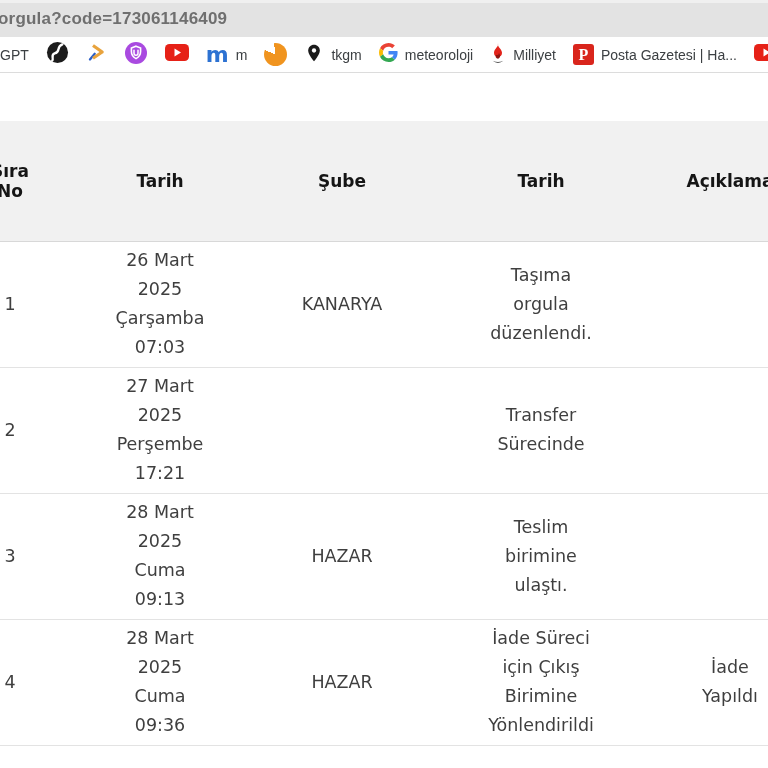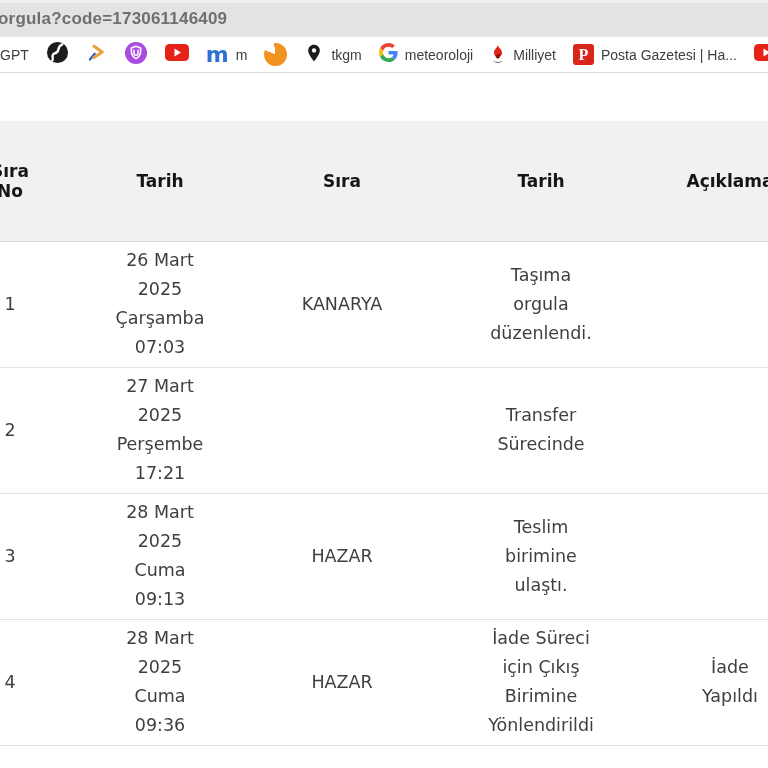--- a/index.html
+++ b/index.html
@@ -165,21 +165,21 @@
       <col style="width:70px">
         <col style="width:230px">
         <col style="width:134px">
       <col style="width:264px">
         <col style="width:114px">
     </colgroup>
     <thead>
       <tr>
         <th>Sıra No</th>
         <th>Tarih</th>
-        <th>Sıra</th>
+        <th>Şube</th>
         <th>Tarih</th>
         <th>Açıklama</th>
       </tr>
     </thead>
     <tbody>
       <tr>
         <td>1</td>
         <td>26 Mart
 2025
 Çarşamba

